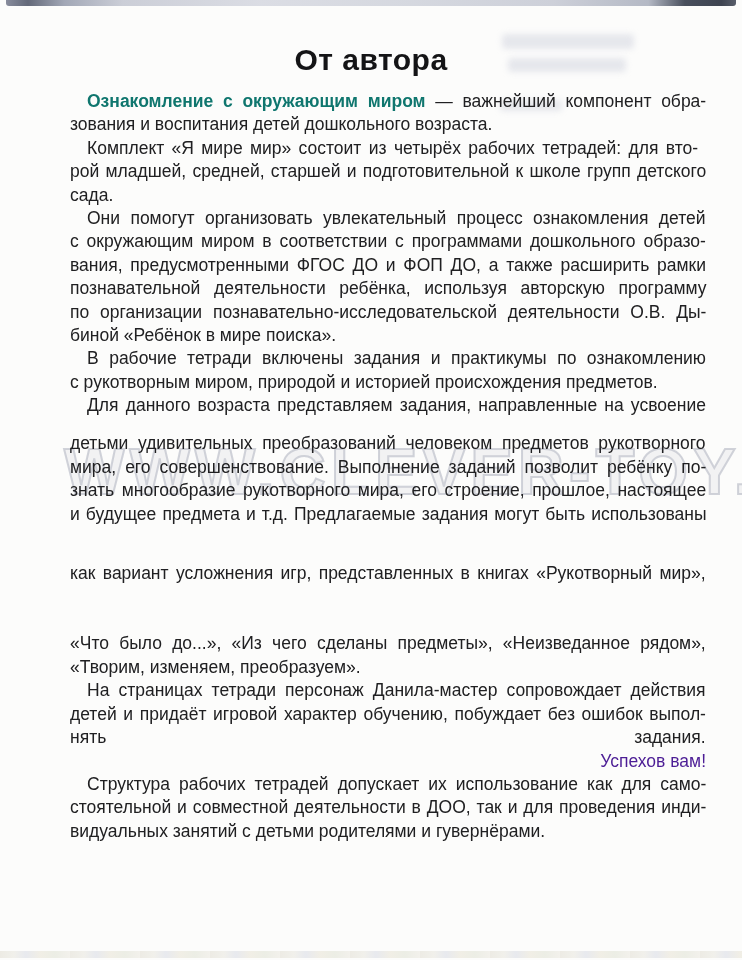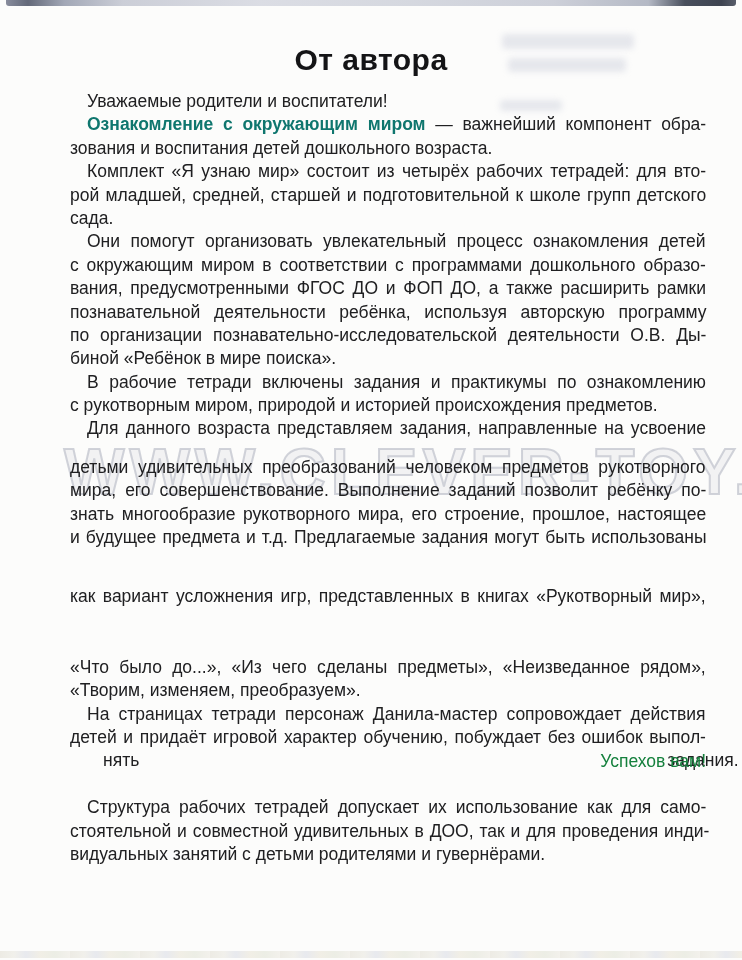--- a/index.html
+++ b/index.html
@@ -42,21 +42,21 @@
     z-index:2;
   }
   .line{
     display:block;width:636px;height:23.4px;line-height:23.4px;
     white-space:nowrap;box-sizing:border-box;overflow:visible;
   }
   .line.indent{padding-left:17px;}
   .line b{font-weight:bold;color:#0f766e;}
   .closing{
     position:absolute;left:70px;top:750px;width:636px;
-    text-align:right;font-size:17.5px;line-height:23.4px;color:#15803d;
+    text-align:right;font-size:17.5px;line-height:23.4px;color:#4c1d95;
     z-index:2;
   }
   
   .watermark{
     position:absolute;left:64px;top:440px;height:64px;
     font-size:64px;line-height:64px;font-weight:bold;
     letter-spacing:5px;white-space:nowrap;
     color:rgba(203,206,215,0.20);
     -webkit-text-stroke:2px rgba(193,196,206,0.75);
     z-index:1;
@@ -80,48 +80,47 @@
 
   <div class="ghost g1"></div>
   <div class="ghost g2"></div>
   <div class="ghost g3"></div>
 
   <h1 class="title">От автора</h1>
 
   <div class="watermark">WWW.CLEVER-TOY.RU</div>
 
   <div class="body-text" id="body-text">
-      <div class="line indent">Уважаемые родители и воспитатели!</div>
       <div class="line indent" style="display: block; width: 636px; word-spacing: 4.85714px;"><b>Ознакомление с окружающим миром</b> — важнейший компонент обра-</div>
       <div class="line">зования и воспитания детей дошкольного возраста.</div>
-      <div class="line indent" style="display: block; width: 636px; word-spacing: 2.5px;">Комплект «Я узнаю мир» состоит из четырёх рабочих тетрадей: для вто-</div>
+      <div class="line indent" style="display: block; width: 636px; word-spacing: 2.5px;">Комплект «Я мире мир» состоит из четырёх рабочих тетрадей: для вто-</div>
       <div class="line" style="display: block; width: 636px; word-spacing: 1.44444px;">рой младшей, средней, старшей и подготовительной к школе групп детского</div>
       <div class="line">сада.</div>
       <div class="line indent" style="display: block; width: 636px; word-spacing: 5.5px;">Они помогут организовать увлекательный процесс ознакомления детей</div>
       <div class="line" style="display: block; width: 636px; word-spacing: 3px;">с окружающим миром в соответствии с программами дошкольного образо-</div>
       <div class="line" style="display: block; width: 636px; word-spacing: 2.9px;">вания, предусмотренными ФГОС ДО и ФОП ДО, а также расширить рамки</div>
       <div class="line" style="display: block; width: 636px; word-spacing: 8.8px;">познавательной деятельности ребёнка, используя авторскую программу</div>
       <div class="line" style="display: block; width: 636px; word-spacing: 6px;">по организации познавательно-исследовательской деятельности О.В. Ды-</div>
       <div class="line">биной «Ребёнок в мире поиска».</div>
       <div class="line indent" style="display: block; width: 636px; word-spacing: 5.625px;">В рабочие тетради включены задания и практикумы по ознакомлению</div>
       <div class="line">с рукотворным миром, природой и историей происхождения предметов.</div>
       <div class="line indent" style="display: block; width: 636px; word-spacing: 2.28571px;">Для данного возраста представляем задания, направленные на усвоение</div>
       <div class="line" style="display: block; width: 636px; word-spacing: 4.8px; margin-top: 15px;">детьми удивительных преобразований человеком предметов рукотворного</div>
       <div class="line" style="display: block; width: 636px; word-spacing: 4.14286px;">мира, его совершенствование. Выполнение заданий позволит ребёнку по-</div>
       <div class="line" style="display: block; width: 636px; word-spacing: 2.71429px;">знать многообразие рукотворного мира, его строение, прошлое, настоящее</div>
       <div class="line" style="display: block; width: 636px; word-spacing: 1.22222px;">и будущее предмета и т.д. Предлагаемые задания могут быть использованы</div>
       <div class="line" style="display: block; width: 636px; word-spacing: 2.5px; margin-top: 36px;">как вариант усложнения игр, представленных в книгах «Рукотворный мир»,</div>
       <div class="line" style="display: block; width: 636px; word-spacing: 5.375px; margin-top: 47px;">«Что было до...», «Из чего сделаны предметы», «Неизведанное рядом»,</div>
       <div class="line">«Творим, изменяем, преобразуем».</div>
       <div class="line indent" style="display: block; width: 636px; word-spacing: 4.16667px;">На страницах тетради персонаж Данила-мастер сопровождает действия</div>
       <div class="line" style="display: block; width: 636px; word-spacing: 1.77778px;">детей и придаёт игровой характер обучению, побуждает без ошибок выпол-</div>
-      <div class="line" style="display: block; width: 636px; word-spacing: 523px; margin-left: 33px;">нять задания.</div>
+      <div class="line" style="display: block; width: 636px; word-spacing: 523px;">нять задания.</div>
       <div class="line"></div>
       <div class="line indent" style="display: block; width: 636px; word-spacing: 4.125px;">Структура рабочих тетрадей допускает их использование как для само-</div>
-      <div class="line" style="display: block; width: 636px; word-spacing: 1px;">стоятельной и совместной удивительных в ДОО, так и для проведения инди-</div>
+      <div class="line" style="display: block; width: 636px; word-spacing: 1px;">стоятельной и совместной деятельности в ДОО, так и для проведения инди-</div>
       <div class="line">видуальных занятий с детьми родителями и гувернёрами.</div>
     </div>
 
   <div class="closing">Успехов вам!</div>
 
   <div class="bottom-strip"></div>
 
 </div>
 
 </body></html>

